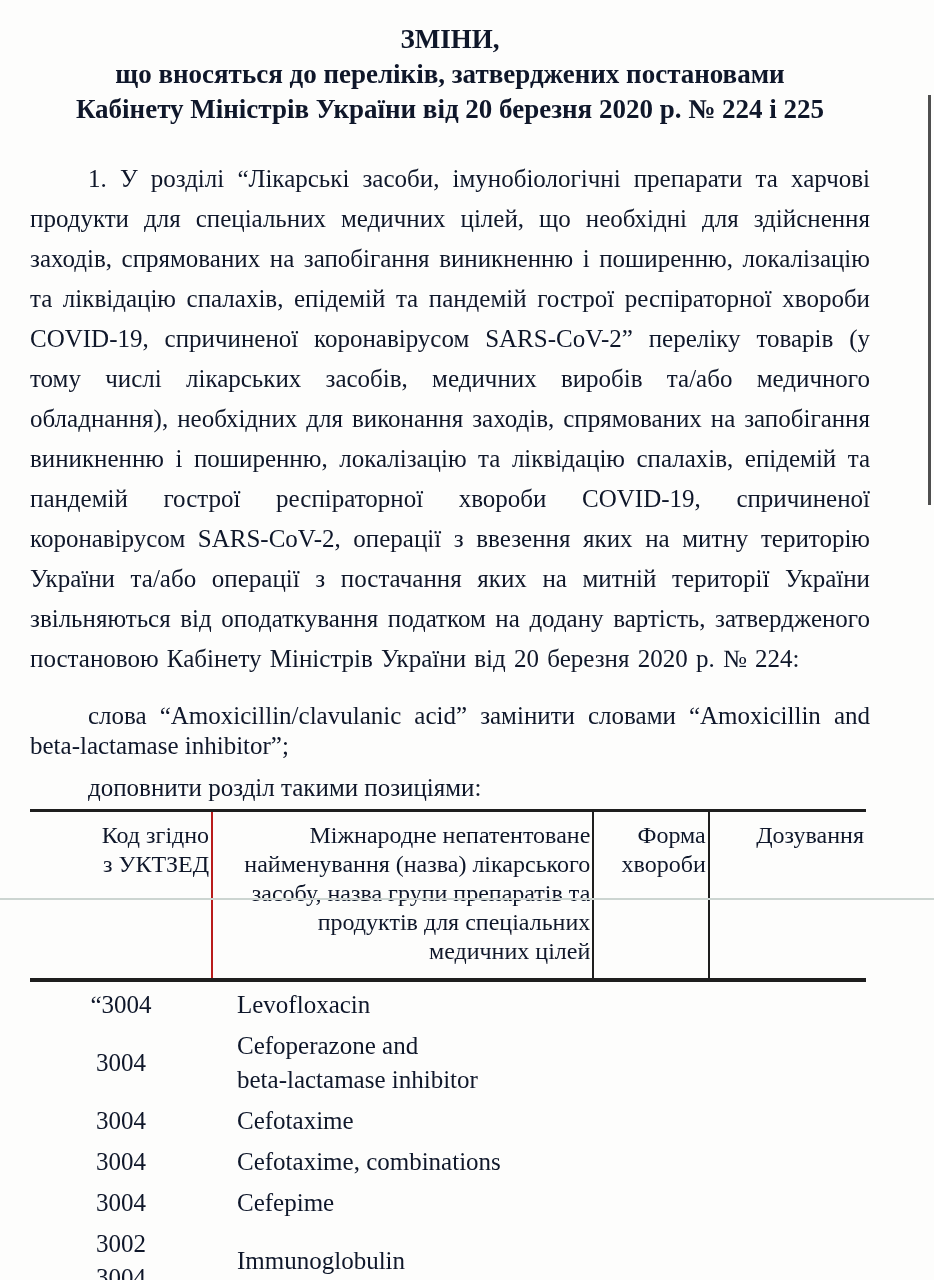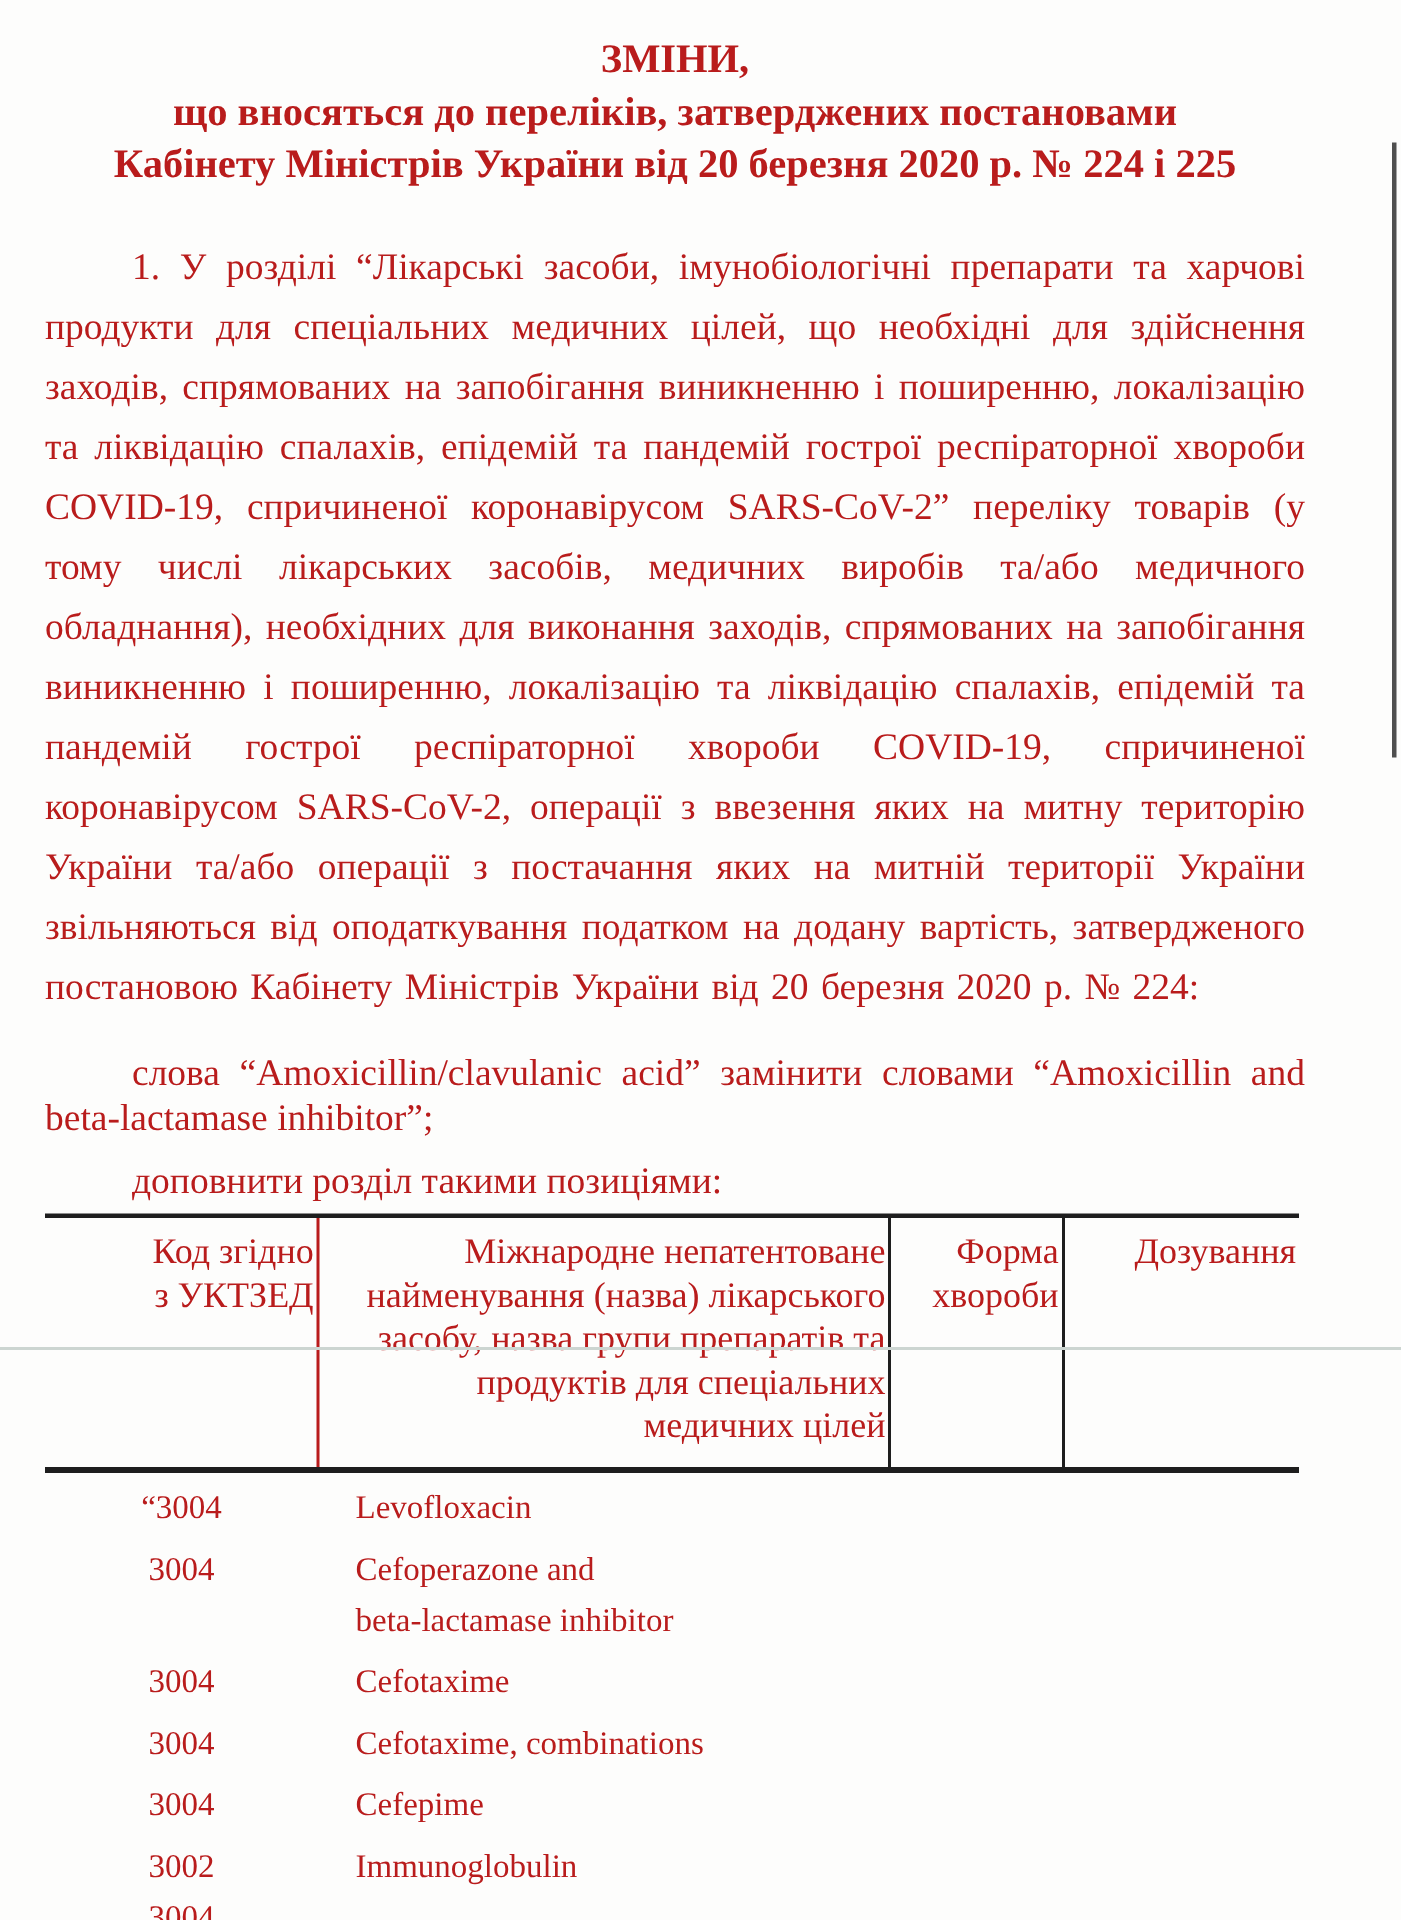--- a/index.html
+++ b/index.html
@@ -4,21 +4,21 @@
 <style>
   html, body { margin: 0; padding: 0; background: #e8e8e8; }
   .page {
     position: relative;
     width: 934px;
     height: 1280px;
     margin: 0 auto;
     background: #fdfdfc;
     overflow: hidden;
     font-family: "Liberation Serif", "DejaVu Serif", serif;
-    color: #b91c1c;
+    color: #0f172a;
   }
   .content { padding: 0 64px 0 30px; }
 
   
   .doc-title {
     margin-top: 22px;
     text-align: center;
     font-weight: bold;
     font-size: 27px;
     line-height: 35px;
@@ -51,23 +51,24 @@
     white-space: pre-line;
   }
   .th.c1 { width: 182px; }
   .th.c2 { width: 383px; border-left: 2px solid #b91c1c; }
   .th.c3 { width: 116px; border-left: 2px solid #1e1e1e; }
   .th.c4 { width: 159px; border-left: 2px solid #1e1e1e; }
 
   .tbody { padding-top: 6px; }
   .trow {
     display: flex;
-    font-size: 22px;
+    font-size: 25px;
     line-height: 34px;
     margin-bottom: 7px;
+    align-items: center;
   }
   .td-code {
     box-sizing: border-box;
     width: 182px;
     text-align: center;
     white-space: pre-line;
   }
   .td-name {
     flex: 1;
     padding-left: 25px;

